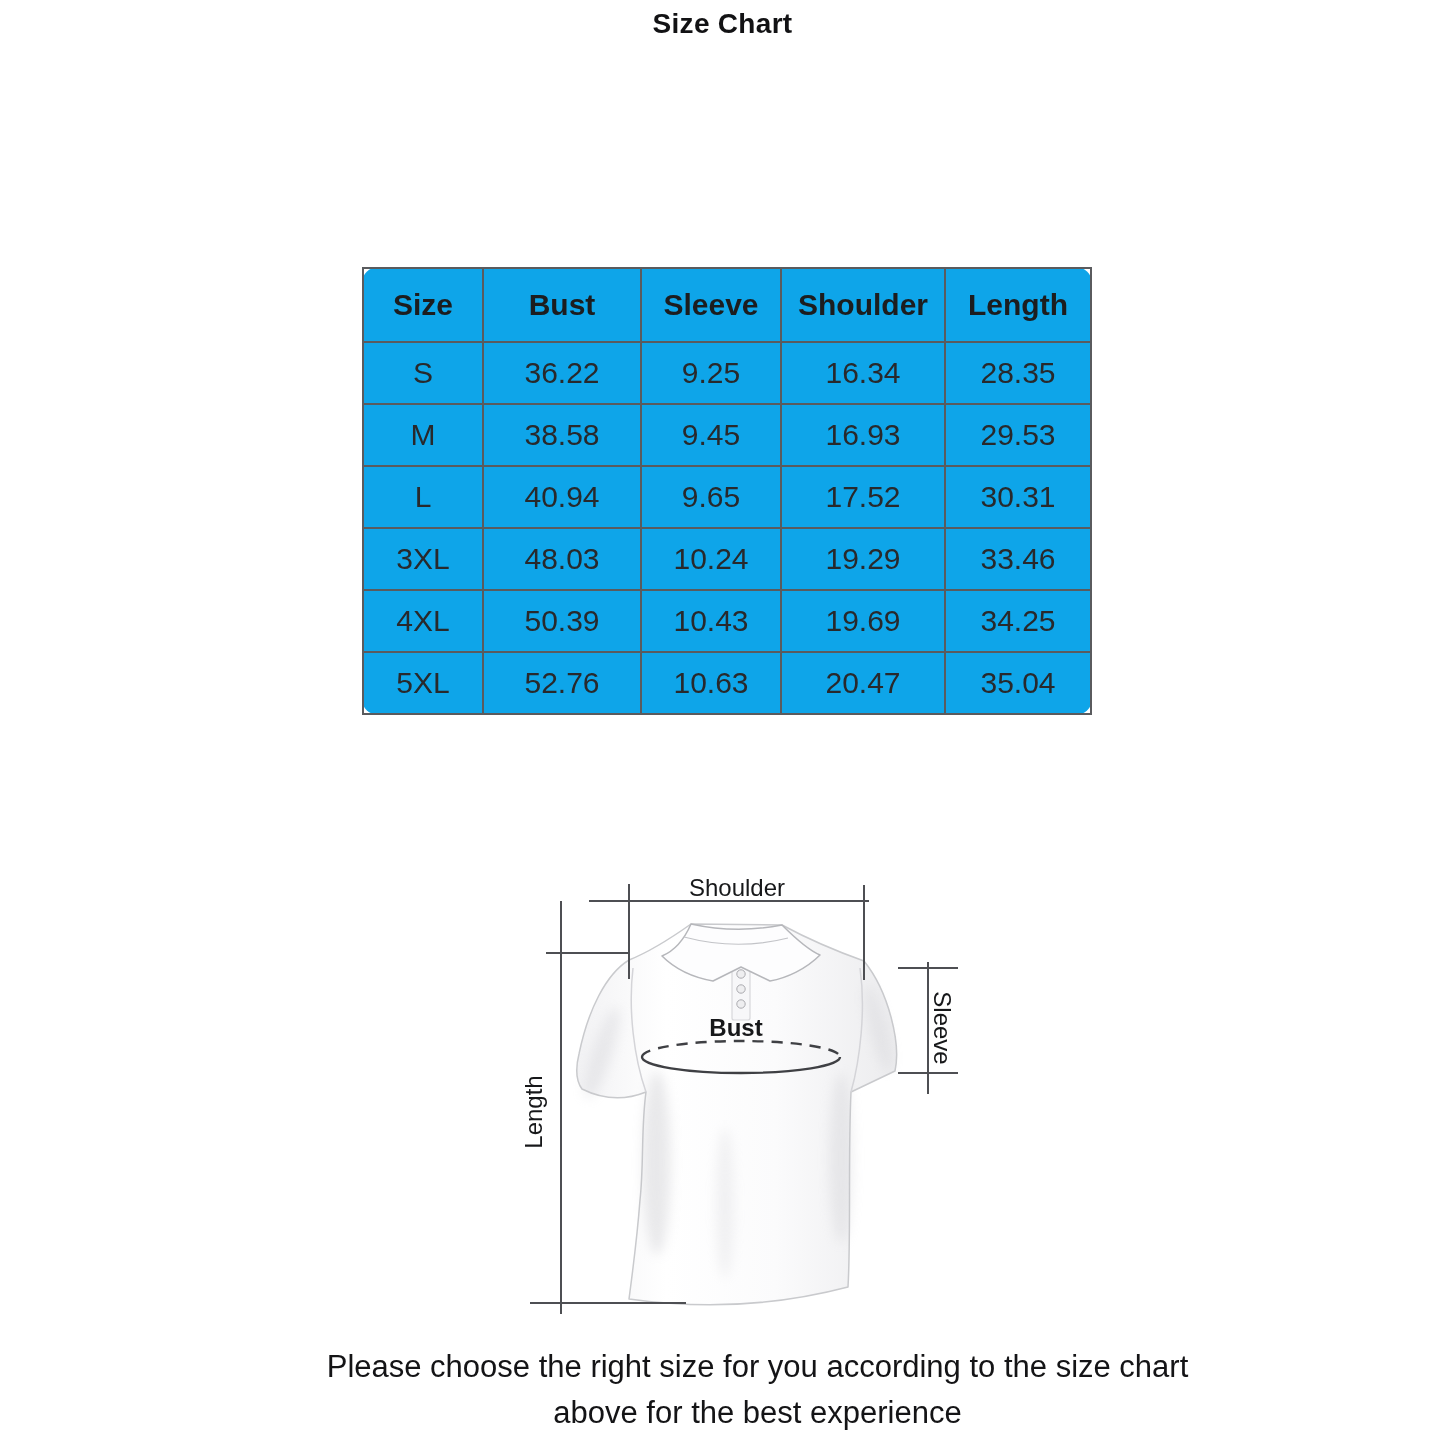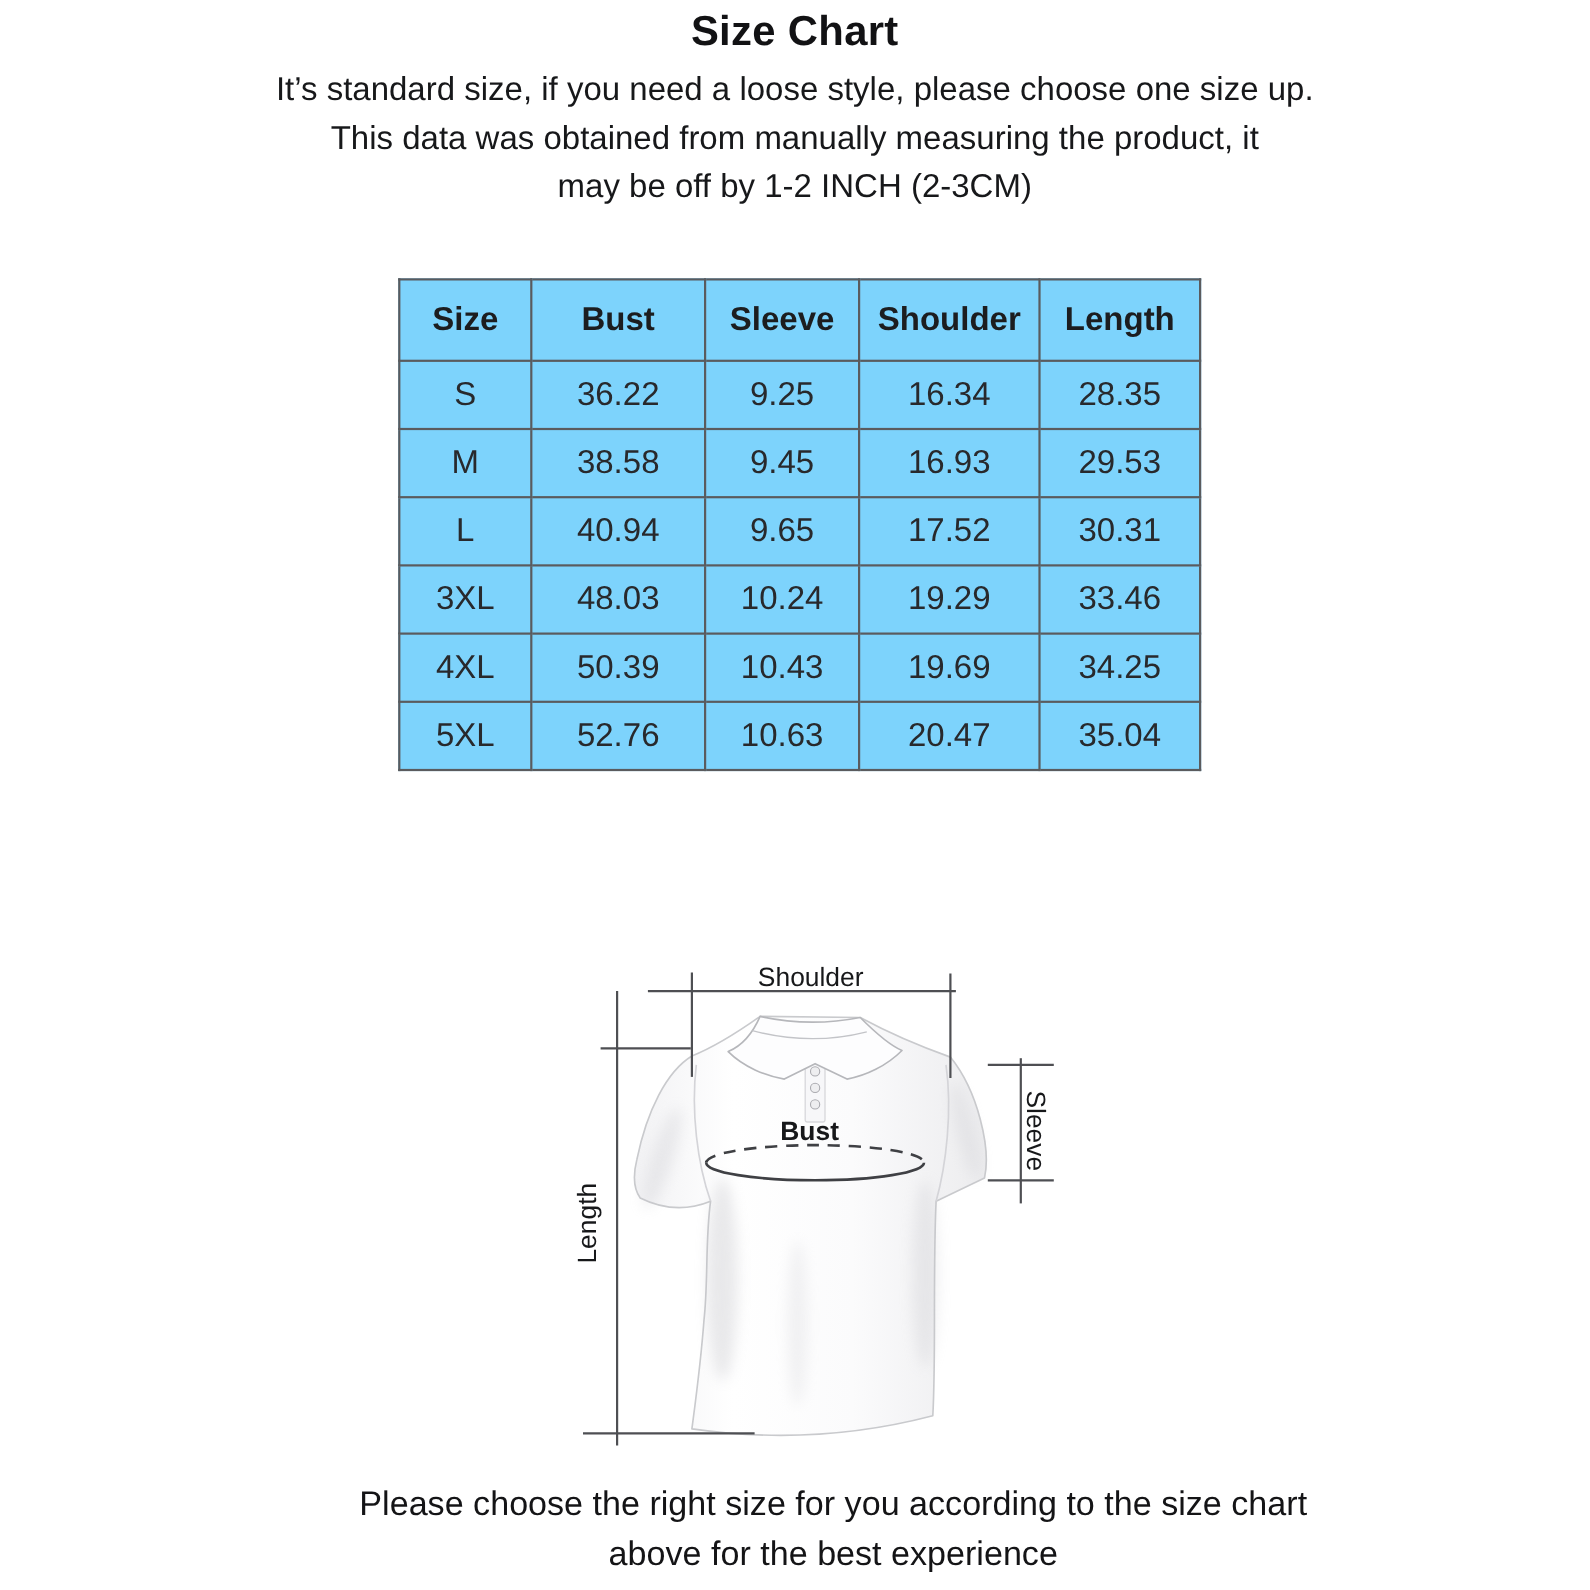--- a/index.html
+++ b/index.html
@@ -2,58 +2,54 @@
 <html><head>
 <meta charset="utf-8">
 <style>
   html,body{margin:0;padding:0;background:#fff;}
   .page{
     position:relative;width:1445px;height:1445px;background:#ffffff;overflow:hidden;
     font-family:"Liberation Sans","DejaVu Sans",sans-serif;color:#141416;
   }
   .title{
     position:absolute;top:8px;left:0;width:100%;margin:0;text-align:center;
-    font-size:38px;font-weight:bold;letter-spacing:.3px;color:#121214;
+    font-size:28px;font-weight:bold;letter-spacing:.3px;color:#121214;
   }
   .subtitle{
     position:absolute;top:60px;left:0;width:100%;text-align:center;
     font-size:30px;line-height:44px;color:#17181a;
   }
   .unit-label{
     position:absolute;top:206px;left:0;width:100%;text-align:center;
     font-size:30px;font-weight:bold;color:#121214;
   }
   table.size-table{
-    position:absolute;left:362px;top:253px;border-collapse:collapse;table-layout:fixed;
-    background:#7dd3fc;
+    position:absolute;left:362px;top:267px;border-collapse:collapse;table-layout:fixed;
+    background:#0ea5e9;
+    border-radius:16px;
   }
   .size-table th,.size-table td{
     border:2px solid #5a5b5e;text-align:center;vertical-align:middle;padding:0;
   }
   .size-table th{height:72px;font-size:30px;font-weight:bold;color:#1c1d1f;}
   .size-table td{height:60px;font-size:30px;font-weight:normal;color:#28292c;}
   .diagram{position:absolute;left:470px;top:858px;width:520px;height:470px;}
   .diagram text{font-family:"Liberation Sans","DejaVu Sans",sans-serif;fill:#17181a;}
   .footer-note{
     position:absolute;top:1344px;left:0;width:100%;text-align:center;
     font-size:31px;line-height:46px;color:#141416;padding-left:35px;
   }
 </style>
 </head>
 <body>
 
 <div class="page">
 
   <h1 class="title">Size Chart</h1>
 
-  <div class="subtitle">
-    <div>It’s standard size, if you need a loose style, please choose one size up.</div>
-    <div>This data was obtained from manually measuring the product, it</div>
-    <div>may be off by 1-2 INCH (2-3CM)</div>
-  </div>
 
 
   <table class="size-table">
     <colgroup>
       <col style="width:120px">
         <col style="width:158px">
         <col style="width:140px">
       <col style="width:164px">
         <col style="width:146px">
     </colgroup>

